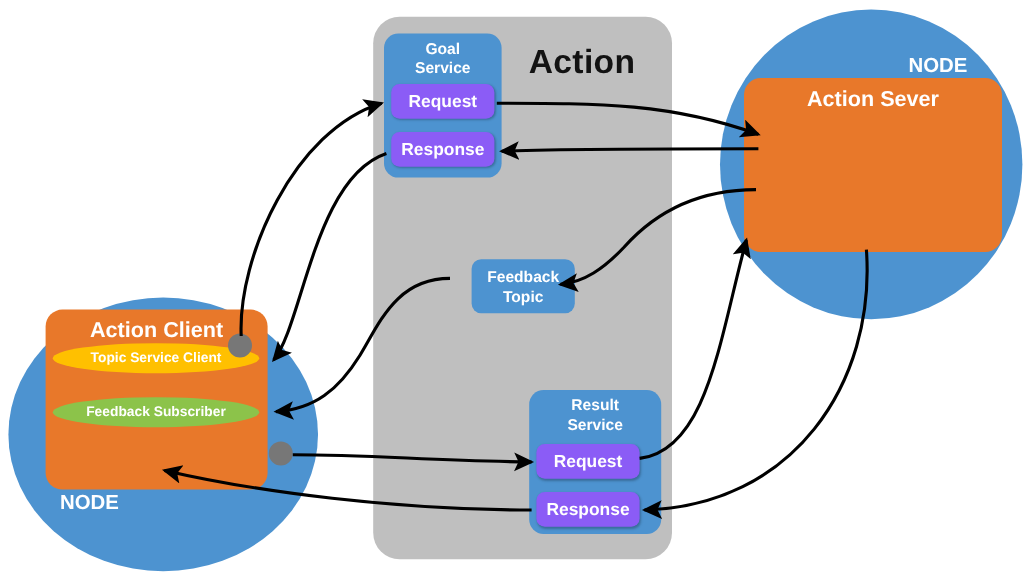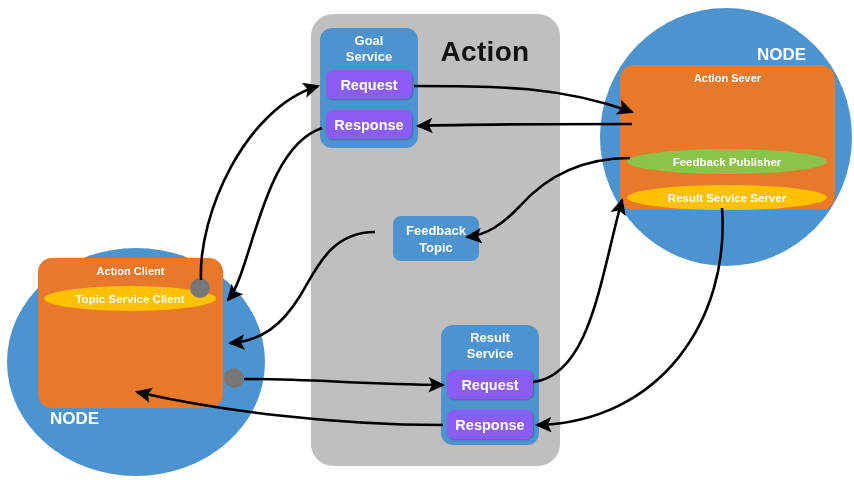--- a/index.html
+++ b/index.html
@@ -63,21 +63,21 @@
     border-radius: 14px;
   }
   #action-client-box { left: 38px;  top: 258px; width: 185px; height: 150px; }
   #action-server-box { left: 620px; top: 65px;  width: 215px; height: 145px; }
 
   .box-title {
     position: absolute;
     width: 100%;
     text-align: center;
     top: 7px;
-    font-size: 11px;
+    font-size: 18px;
     font-weight: bold;
     color: #ffffff;
   }
 
   
   .pill {
     position: absolute;
     border-radius: 50%;
     display: flex;
     align-items: center;
@@ -98,21 +98,21 @@
   #pill-feedback-pub    { left: 627px; top: 149px; width: 200px; height: 25px; }
   #pill-result-server   { left: 627px; top: 185px; width: 200px; height: 25px; }
 
   
   .service-box {
     position: absolute;
     background: #4d93d0;
     border-radius: 12px;
   }
   #goal-service-box   { left: 320px; top: 28px;  width: 98px; height: 120px; }
-  #result-service-box { left: 441px; top: 325px; width: 98px; height: 120px; }
+  #result-service-box { left: 441px; top: 325px; width: 110px; height: 120px; }
 
   .service-title {
     position: absolute;
     width: 100%;
     top: 5px;
     text-align: center;
     font-size: 13px;
     font-weight: bold;
     color: #ffffff;
     line-height: 16px;
@@ -188,29 +188,28 @@
   <div id="action-panel"></div>
   <div id="action-title">Action</div>
 
   <div id="node-left" class="node-circle"></div>
   <div id="node-left-label" class="node-label">NODE</div>
 
   <div id="action-client-box" class="action-box">
     <div class="box-title">Action Client</div>
   </div>
   <div id="pill-goal-client" class="pill yellow">Topic Service Client</div>
+  <div id="pill-feedback-sub" class="pill green">Feedback Subscriber</div>
 
   <div id="node-right" class="node-circle"></div>
   <div id="node-right-label" class="node-label">NODE</div>
 
   <div id="action-server-box" class="action-box">
     <div class="box-title">Action Sever</div>
   </div>
-  <div id="pill-feedback-pub" class="pill green">Feedback Publisher</div>
-  <div id="pill-result-server" class="pill yellow">Result Service Server</div>
 
   <div id="goal-service-box" class="service-box">
     <div class="service-title">
       <span>Goal</span><br>
       <span>Service</span>
     </div>
   </div>
   <div id="goal-request" class="rr-chip">Request</div>
   <div id="goal-response" class="rr-chip">Response</div>
 

